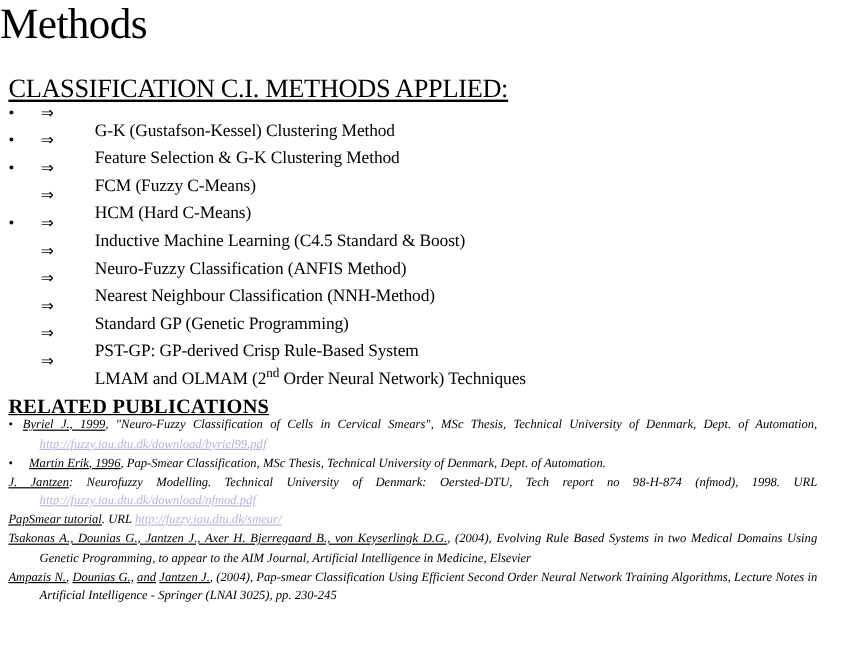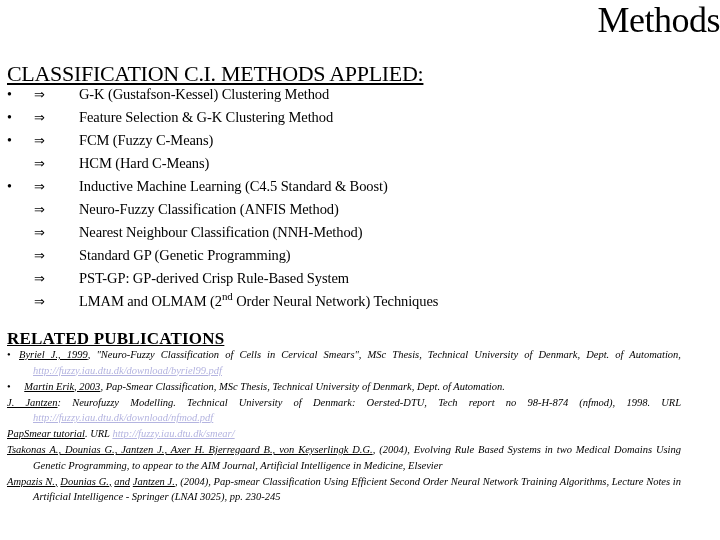--- a/index.html
+++ b/index.html
@@ -9,21 +9,21 @@
       overflow: hidden;
     }
     body {
       position: relative;
       font-family: "Liberation Serif", "DejaVu Serif", serif;
       color: #000;
     }
     .title {
       position: absolute;
       top: 0; left: 0; width: 720px;
-      text-align: right;
+      text-align: left;
       font-size: 36px;
       line-height: 40px;
       letter-spacing: -0.5px;
     }
     .section-heading {
       position: absolute;
       top: 61px; left: 7px;
       font-size: 22px;
       text-decoration: underline;
       letter-spacing: -0.3px;
@@ -45,21 +45,21 @@
       font-size: 14px;
     }
     .method-row .arrow {
       position: absolute;
       left: 34px; top: 0;
       font-family: "DejaVu Sans", sans-serif;
       font-size: 13px;
     }
     .method-row .label {
       position: absolute;
-      left: 79px; top: 0;
+      left: 79px; top: 15px;
       white-space: nowrap;
       letter-spacing: -0.1px;
     }
     .method-row sup { font-size: 11px; line-height: 0; }
 
     .pubs-heading {
       position: absolute;
       top: 329px; left: 7px;
       font-size: 17px;
       font-weight: bold;
@@ -143,21 +143,21 @@
     <span class="arrow">⇒</span>
     <span class="label"><span>LMAM and OLMAM (2</span><sup>nd</sup><span> Order Neural Network) Techniques</span></span>
   </div>
 </div>
 
 <div class="pubs-heading">RELATED PUBLICATIONS</div>
 
 <div class="pubs">
   <div class="pub bulleted"><span class="b">•</span><span class="u">Byriel J., 1999</span><span>, "Neuro-Fuzzy Classification of Cells in Cervical Smears", MSc Thesis, Technical University of Denmark, Dept. of Automation, </span><span class="url">http://fuzzy.iau.dtu.dk/download/byriel99.pdf</span></div>
 
-  <div class="pub bulleted"><span class="b">•</span>&nbsp;&nbsp;<span class="u">Martin Erik, 2003</span><span>, Pap-Smear Classification, MSc Thesis, Technical University of Denmark, Dept. of Automation.</span></div>
+  <div class="pub bulleted"><span class="b">•</span>&nbsp;&nbsp;<span class="u">Martin Erik, 1996</span><span>, Pap-Smear Classification, MSc Thesis, Technical University of Denmark, Dept. of Automation.</span></div>
 
   <div class="pub"><span class="u">J. Jantzen</span><span>: Neurofuzzy Modelling. Technical University of Denmark: Oersted-DTU, Tech report no 98-H-874 (nfmod), 1998. URL </span><span class="url">http://fuzzy.iau.dtu.dk/download/nfmod.pdf</span></div>
 
   <div class="pub"><span class="u">PapSmear tutorial</span><span>. URL </span><span class="url">http://fuzzy.iau.dtu.dk/smear/</span></div>
 
   <div class="pub"><span class="u">Tsakonas A., Dounias G., Jantzen J., Axer H. Bjerregaard B., von Keyserlingk D.G.</span><span>, (2004), Evolving Rule Based Systems in two Medical Domains Using Genetic Programming, to appear to the AIM Journal, Artificial Intelligence in Medicine, Elsevier</span></div>
 
   <div class="pub"><span class="u">Ampazis N.,</span> <span class="u">Dounias G.,</span> <span class="u">and</span> <span class="u">Jantzen J.</span><span>, (2004), Pap-smear Classification Using Efficient Second Order Neural Network Training Algorithms, Lecture Notes in Artificial Intelligence - Springer (LNAI 3025), pp. 230-245</span></div>
 </div>
 

